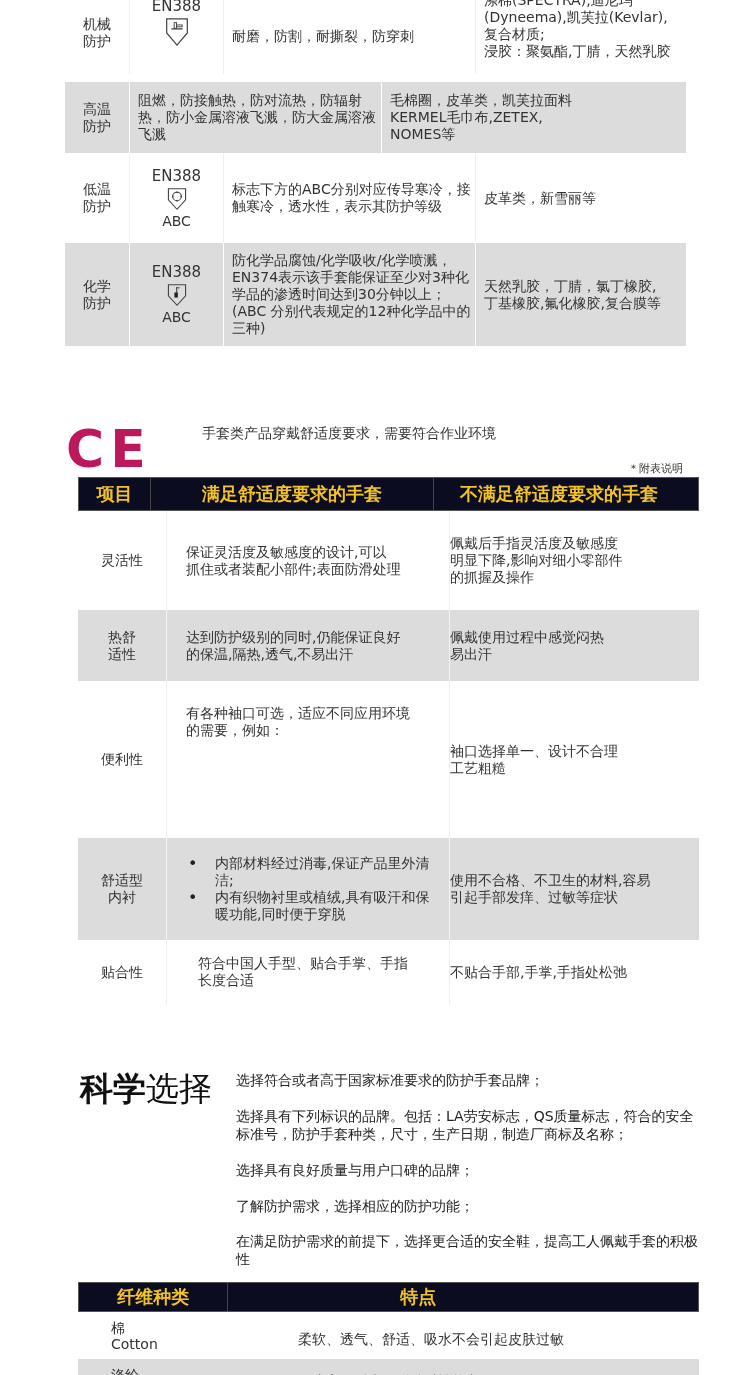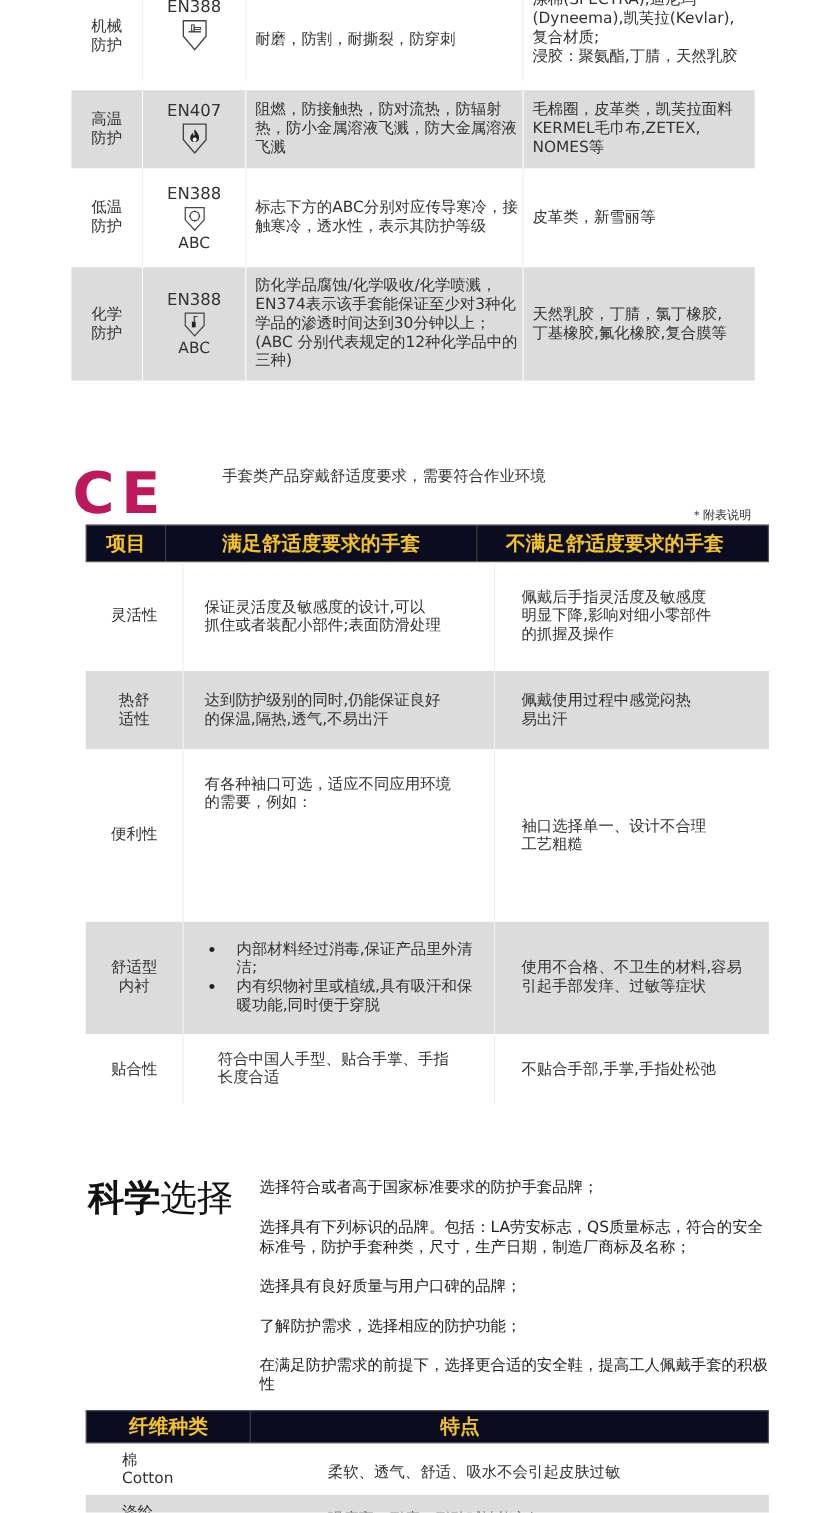--- a/index.html
+++ b/index.html
@@ -23,21 +23,21 @@
   
   .ce { left: 66px; top: 425px; font-size: 52px; font-weight: bold; color: #be185d; letter-spacing: 6px; font-family: "DejaVu Sans", sans-serif; line-height: 48px; }
   .hdr-bar { position: absolute; background: #0b0c1f; display: flex; border: 1px solid #555; }
   .hdr-bar .h { color: #f3c227; font-weight: bold; font-size: 18px; display: flex; align-items: center; justify-content: center; border-right: 1px solid #444; }
   .hdr-bar .h:last-child { border-right: none; }
 
   .cf-row { position: absolute; left: 78px; width: 621px; display: flex; }
   .cf-row.gray { background: #dcdcdc; }
   .cf-row .k { width: 88px; display: flex; align-items: center; justify-content: center; text-align: center; }
   .cf-row .a { width: 283px; display: flex; align-items: center; padding-left: 19px; border-left: 1px solid #eeeeee; }
-  .cf-row .b { width: 250px; display: flex; align-items: center; padding-left: 24px; border-left: 1px solid #eeeeee; }
+  .cf-row .b { width: 250px; display: flex; align-items: center; border-left: 1px solid #eeeeee; }
   .cf-row.gray .a, .cf-row.gray .b { border-left-color: #f4f4f4; }
   ul.bl { list-style: none; }
   ul.bl li { position: relative; padding-left: 29px; }
   ul.bl li::before { content: "•"; position: absolute; left: 2px; top: 0; font-size: 16px; color: #222; }
 
   
   .sci-title { left: 80px; top: 1068px; font-size: 33px; line-height: 42px; color: #111; }
   .sci-title b { font-weight: bold; }
   .sci-p { position: absolute; left: 236px; width: 470px; font-size: 14px; line-height: 18px; color: #222; }
 
@@ -70,28 +70,20 @@
 复合材质;
 浸胶：聚氨酯,丁腈，天然乳胶</span>
       </div>
   </div>
 
   <div class="prot-row gray" style="top:82px;height:71px;">
     <div class="c1 t">
         <span style="white-space:pre-line">高温
 防护</span>
       </div>
-    <div class="c2">
-      <span class="std">EN407</span>
-      <svg class="shield" viewBox="0 0 26 32">
-        <path d="M2 2 H24 V17 L13 30 L2 17 Z" fill="none" stroke="#444" stroke-width="1.3"></path>
-        <path d="M13 7 C16 11 18 13 17 17 C16 20 10 20 9 17 C8 14 10 12 11 10 C11 12 12 13 13 13 C13 11 12 9 13 7 Z" fill="#222"></path>
-        <circle cx="13" cy="17" r="2" fill="#fff"></circle>
-      </svg>
-    </div>
     <div class="c3 t">阻燃，防接触热，防对流热，防辐射热，防小金属溶液飞溅，防大金属溶液飞溅</div>
     <div class="c4 t">
         <span style="white-space:pre-line">毛棉圈，皮革类，凯芙拉面料
 KERMEL毛巾布,ZETEX,
 NOMES等</span>
       </div>
   </div>
 
   <div class="prot-row" style="top:153px;height:90px;">
     <div class="c1 t">

